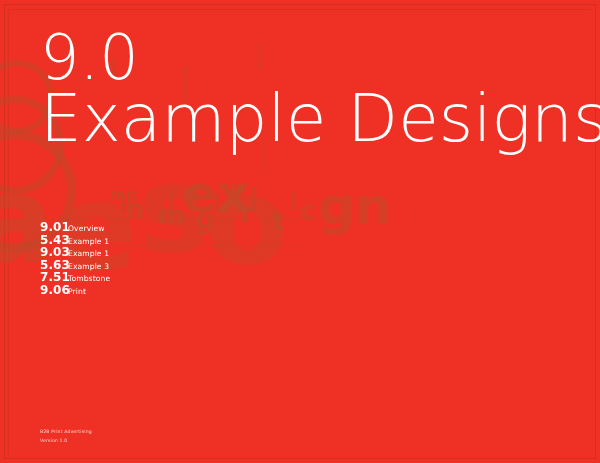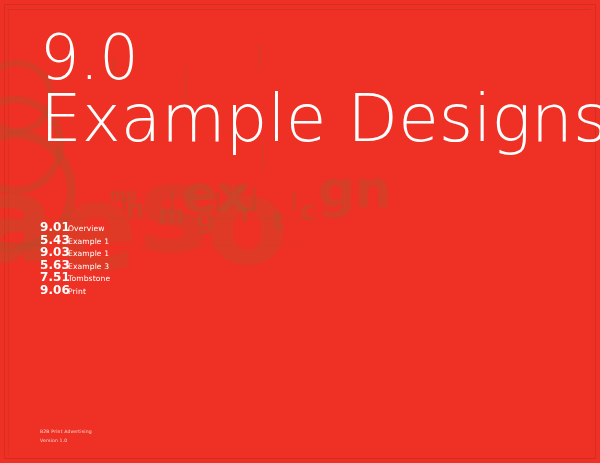--- a/index.html
+++ b/index.html
@@ -166,21 +166,21 @@
     <div class="gring" style="left:-34px; top:96px; width:84px; height:84px;"></div>
     <div class="gring" style="left:-46px; top:130px; width:104px; height:104px; border-width:9px;"></div>
     <div class="gring" style="left:-20px; top:60px; width:62px; height:62px; border-width:6px;"></div>
 
     <div class="ghost gbig" style="left:-26px; top:160px;">a</div>
     <div class="ghost gbig" style="left:56px; top:168px; opacity:.30;">e</div>
     <div class="ghost gbig" style="left:138px; top:150px; opacity:.26;">s</div>
     <div class="ghost gbig" style="left:206px; top:162px; opacity:.30;">o</div>
 
     <div class="ghost gmid" style="left:182px; top:168px;">ex</div>
-    <div class="ghost gmid" style="left:318px; top:163px; opacity:.46;">gn</div>
+    <div class="ghost gmid" style="left:318px; top:180px; opacity:.46;">gn</div>
 
     <div class="ghost gsmall" style="left:126px; top:196px;">n</div>
     <div class="ghost gsmall" style="left:158px; top:202px; opacity:.5;">m</div>
     <div class="ghost gsmall" style="left:196px; top:206px; opacity:.55;">g</div>
     <div class="ghost gsmall" style="left:240px; top:200px; opacity:.5;">r</div>
     <div class="ghost gsmall" style="left:272px; top:208px; opacity:.52;">t</div>
     <div class="ghost gsmall" style="left:300px; top:198px; opacity:.48;">c</div>
 
     <div class="ghost gtiny" style="left:110px; top:188px;text-decoration:underline;">mp</div>
     <div class="ghost gtiny" style="left:231px; top:184px; opacity:.5;">le</div>

